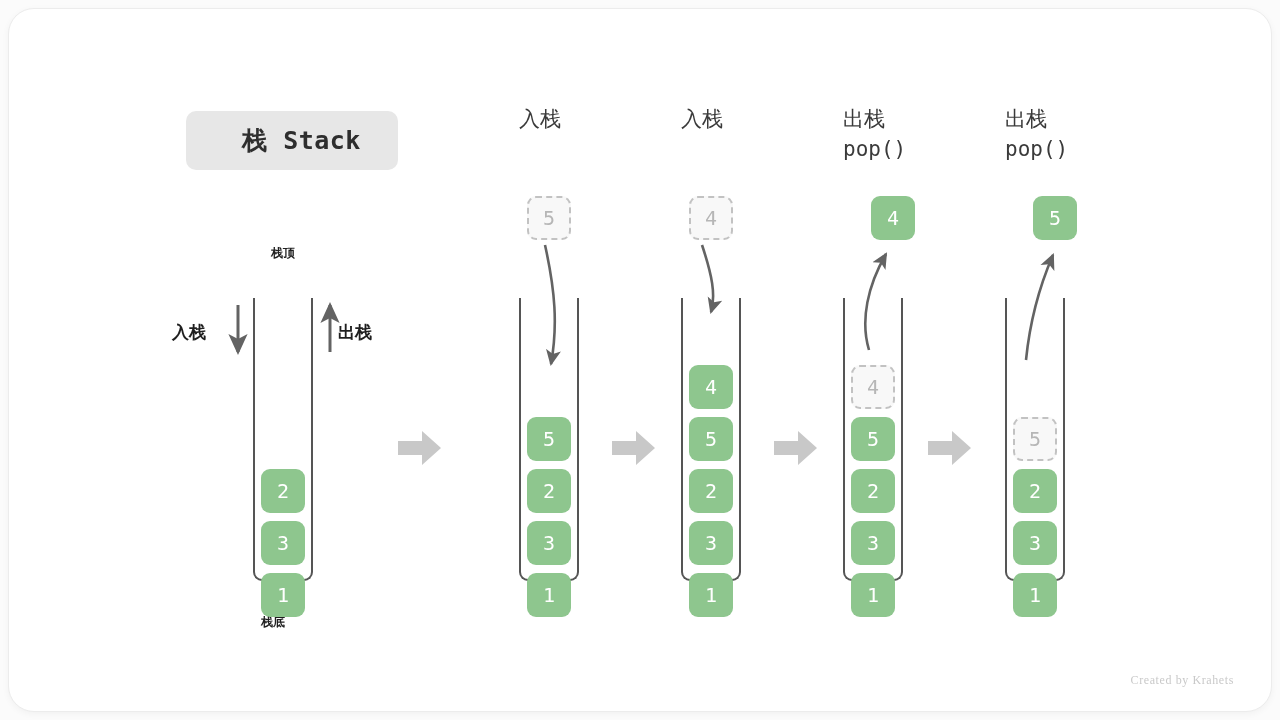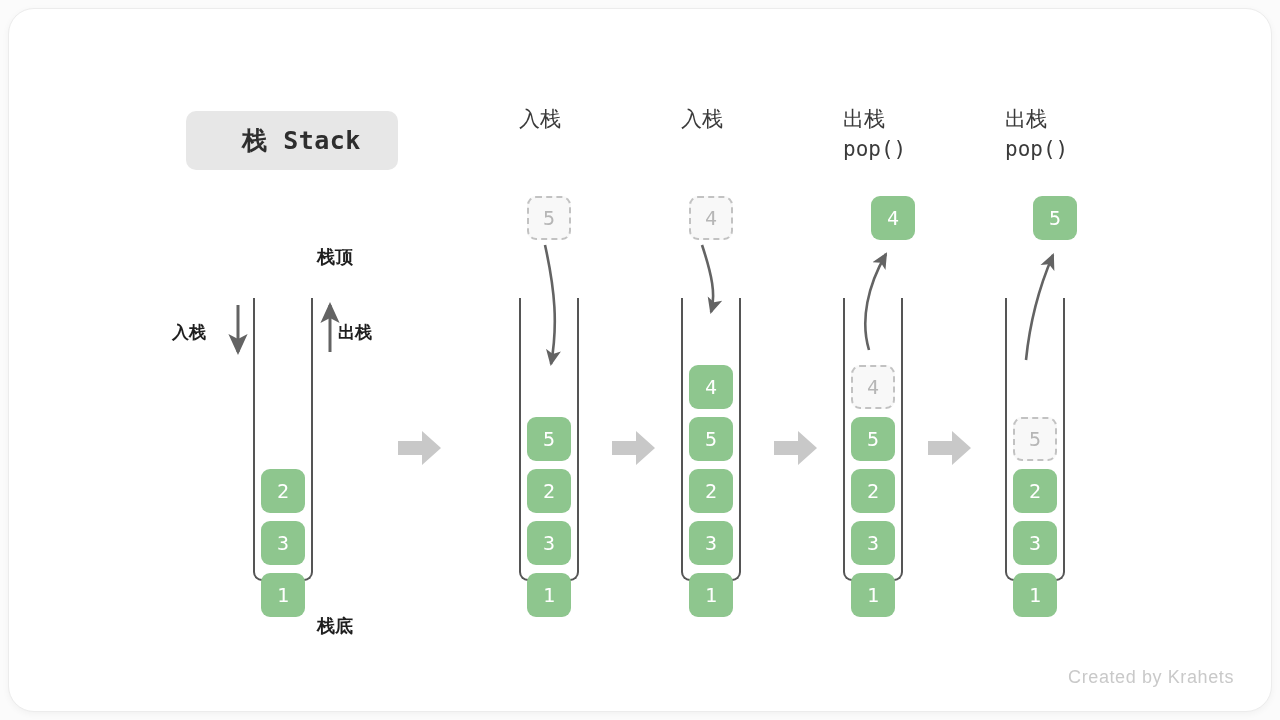--- a/index.html
+++ b/index.html
@@ -51,28 +51,28 @@
     font-size: 25px;
     font-weight: bold;
     color: #2e2e2e;
     letter-spacing: 0.5px;
     padding-left: 19px;
   }
 
   
   .caption {
     position: absolute;
-    font-size: 18px;
+    font-size: 12px;
     font-weight: bold;
     color: #1f1f1f;
-    text-align: right;
+    text-align: center;
     white-space: nowrap;
   }
   #cap-top   { left: 213px; top: 245px; width: 140px; }
-  #cap-bottom{ left: 213px; top: 614px; width: 140px; }
+  #cap-bottom{ left: 203px; top: 614px; width: 140px; }
 
   
   .dir-label {
     position: absolute;
     font-size: 17px;
     font-weight: bold;
     color: #1f1f1f;
     white-space: nowrap;
   }
   #dir-in  { left: 172px; top: 321px; }
@@ -164,22 +164,22 @@
     width: 1280px;
     height: 720px;
     pointer-events: none;
   }
 
   
   .footer {
     position: absolute;
     right: 46px;
     bottom: 32px;
-    font-family: Liberation Sans, sans-serif;
-    font-size: 18px;
+    font-family: Liberation Serif, serif;
+    font-size: 12px;
     color: #c9c9c9;
     letter-spacing: 0.6px;
   }
 </style>
 </head>
 <body>
 
 <div id="canvas">
   <div class="card"></div>
 

